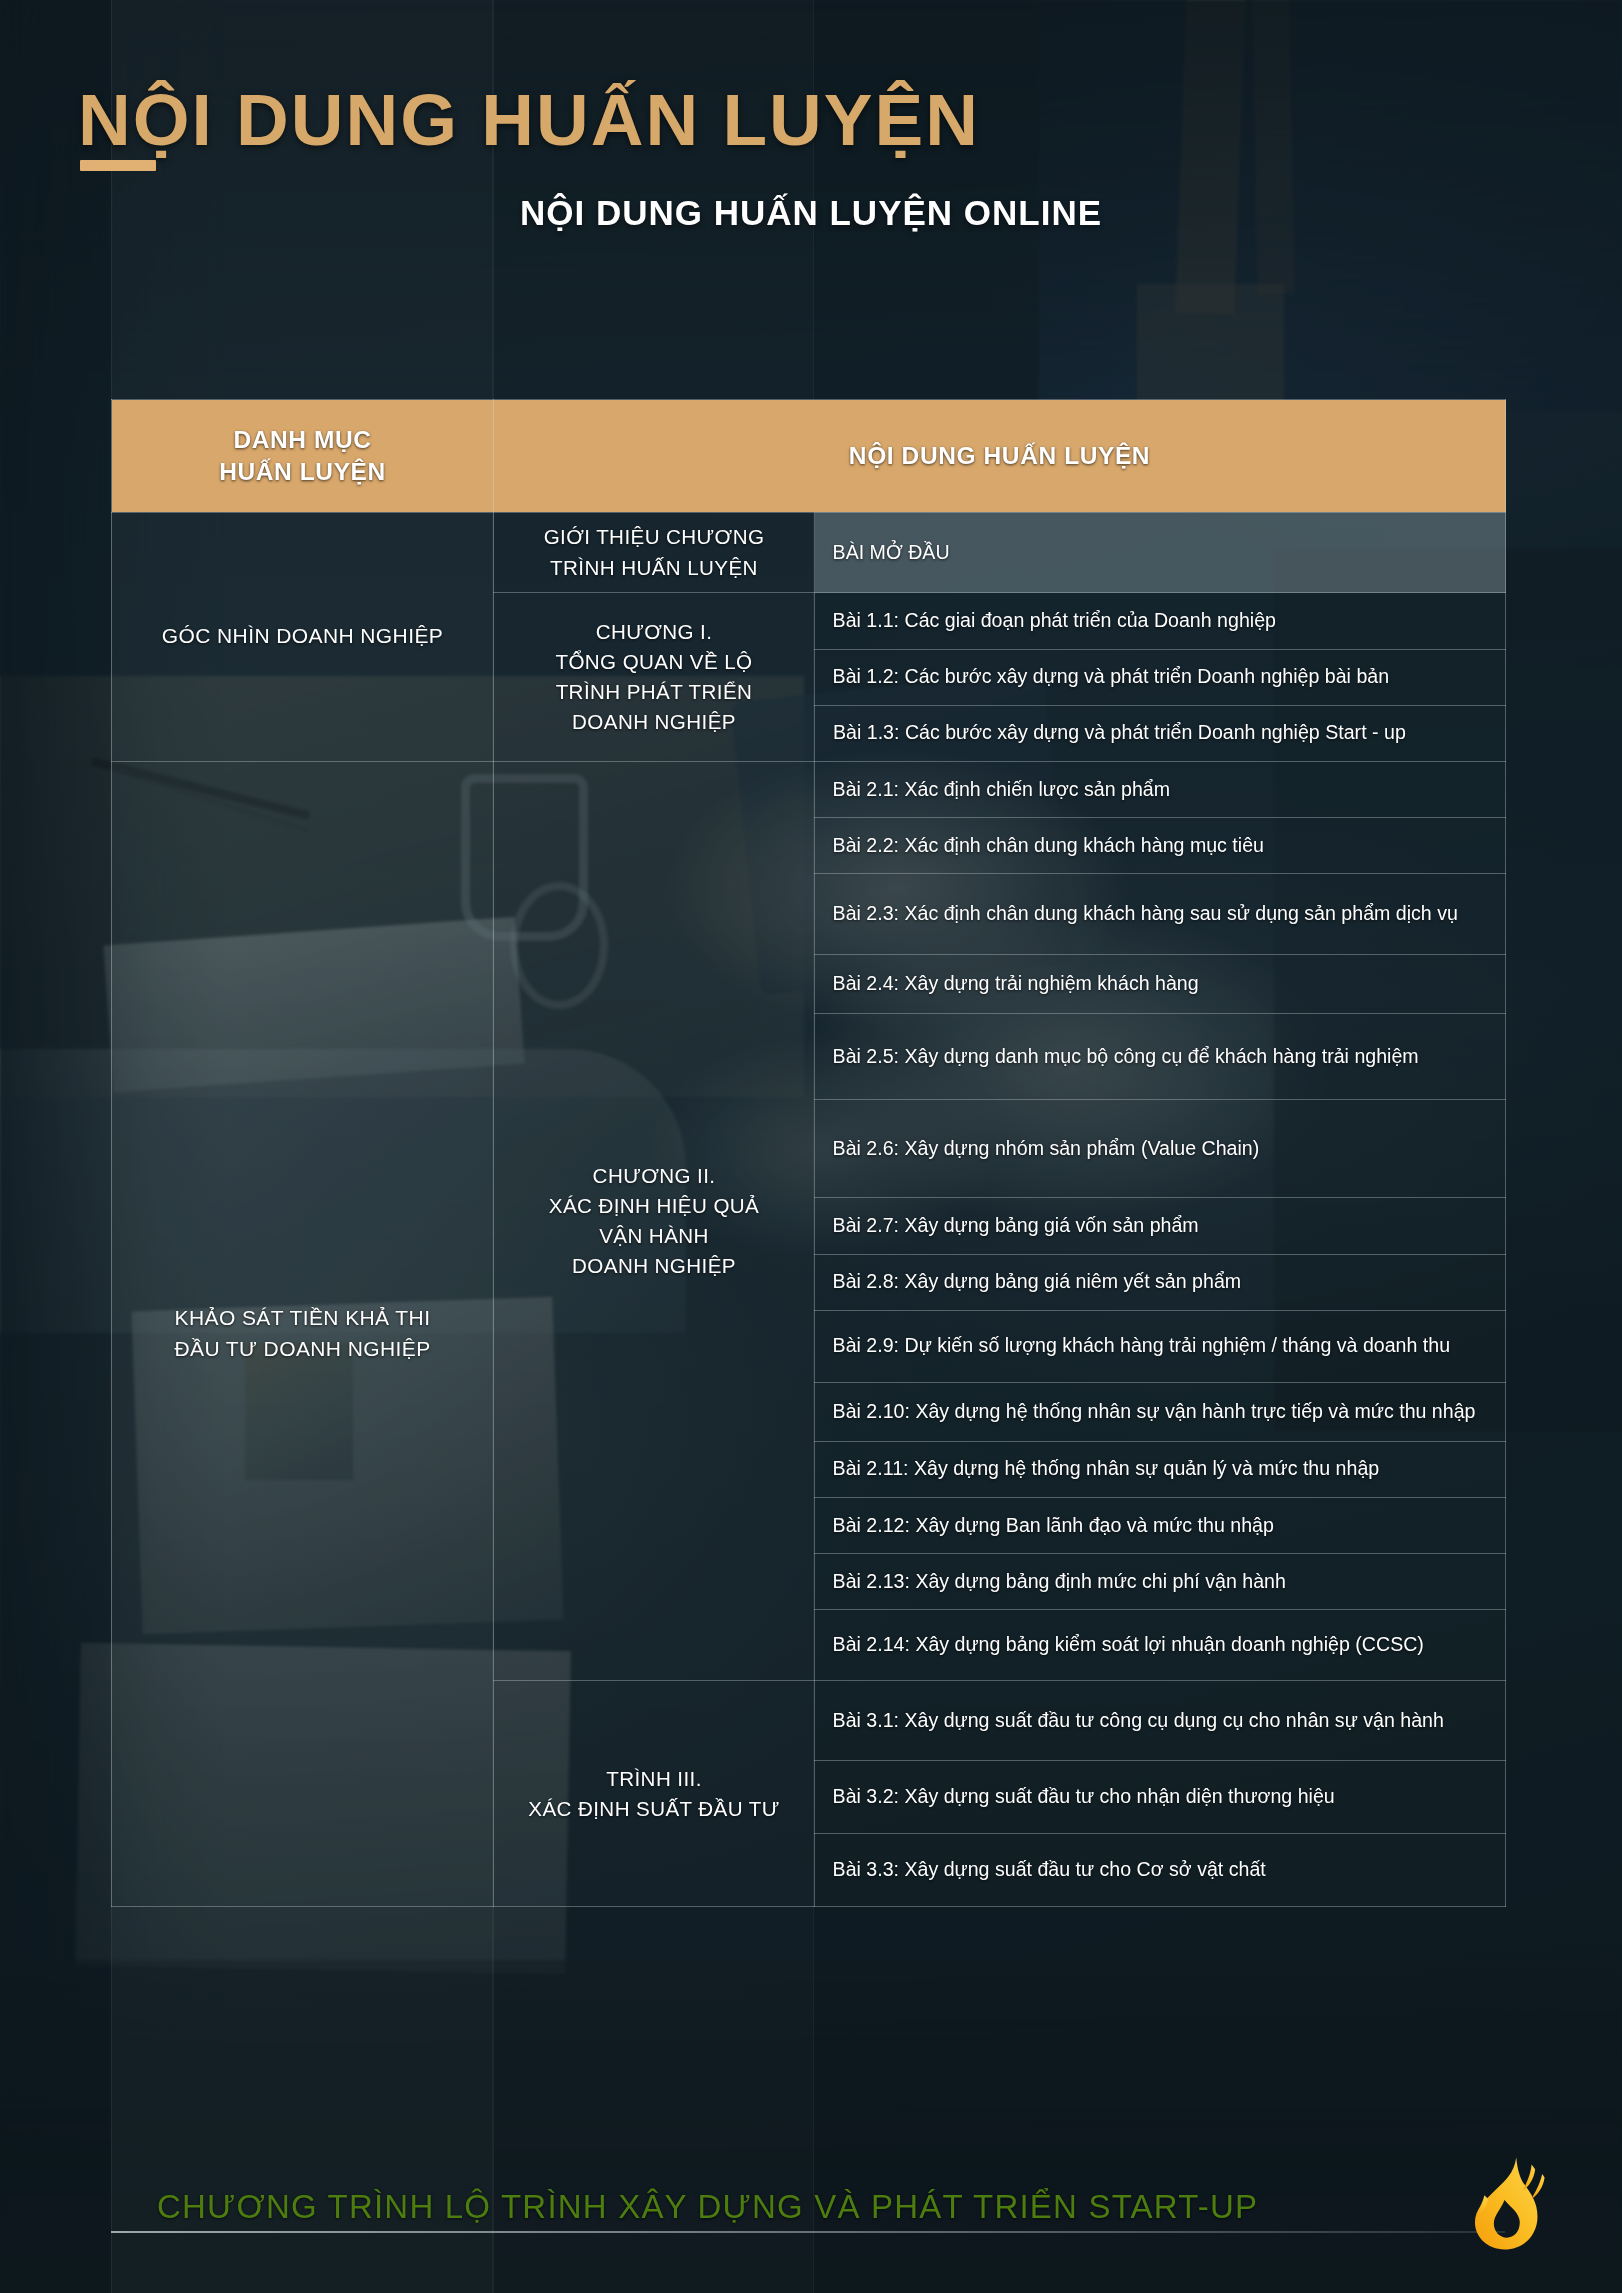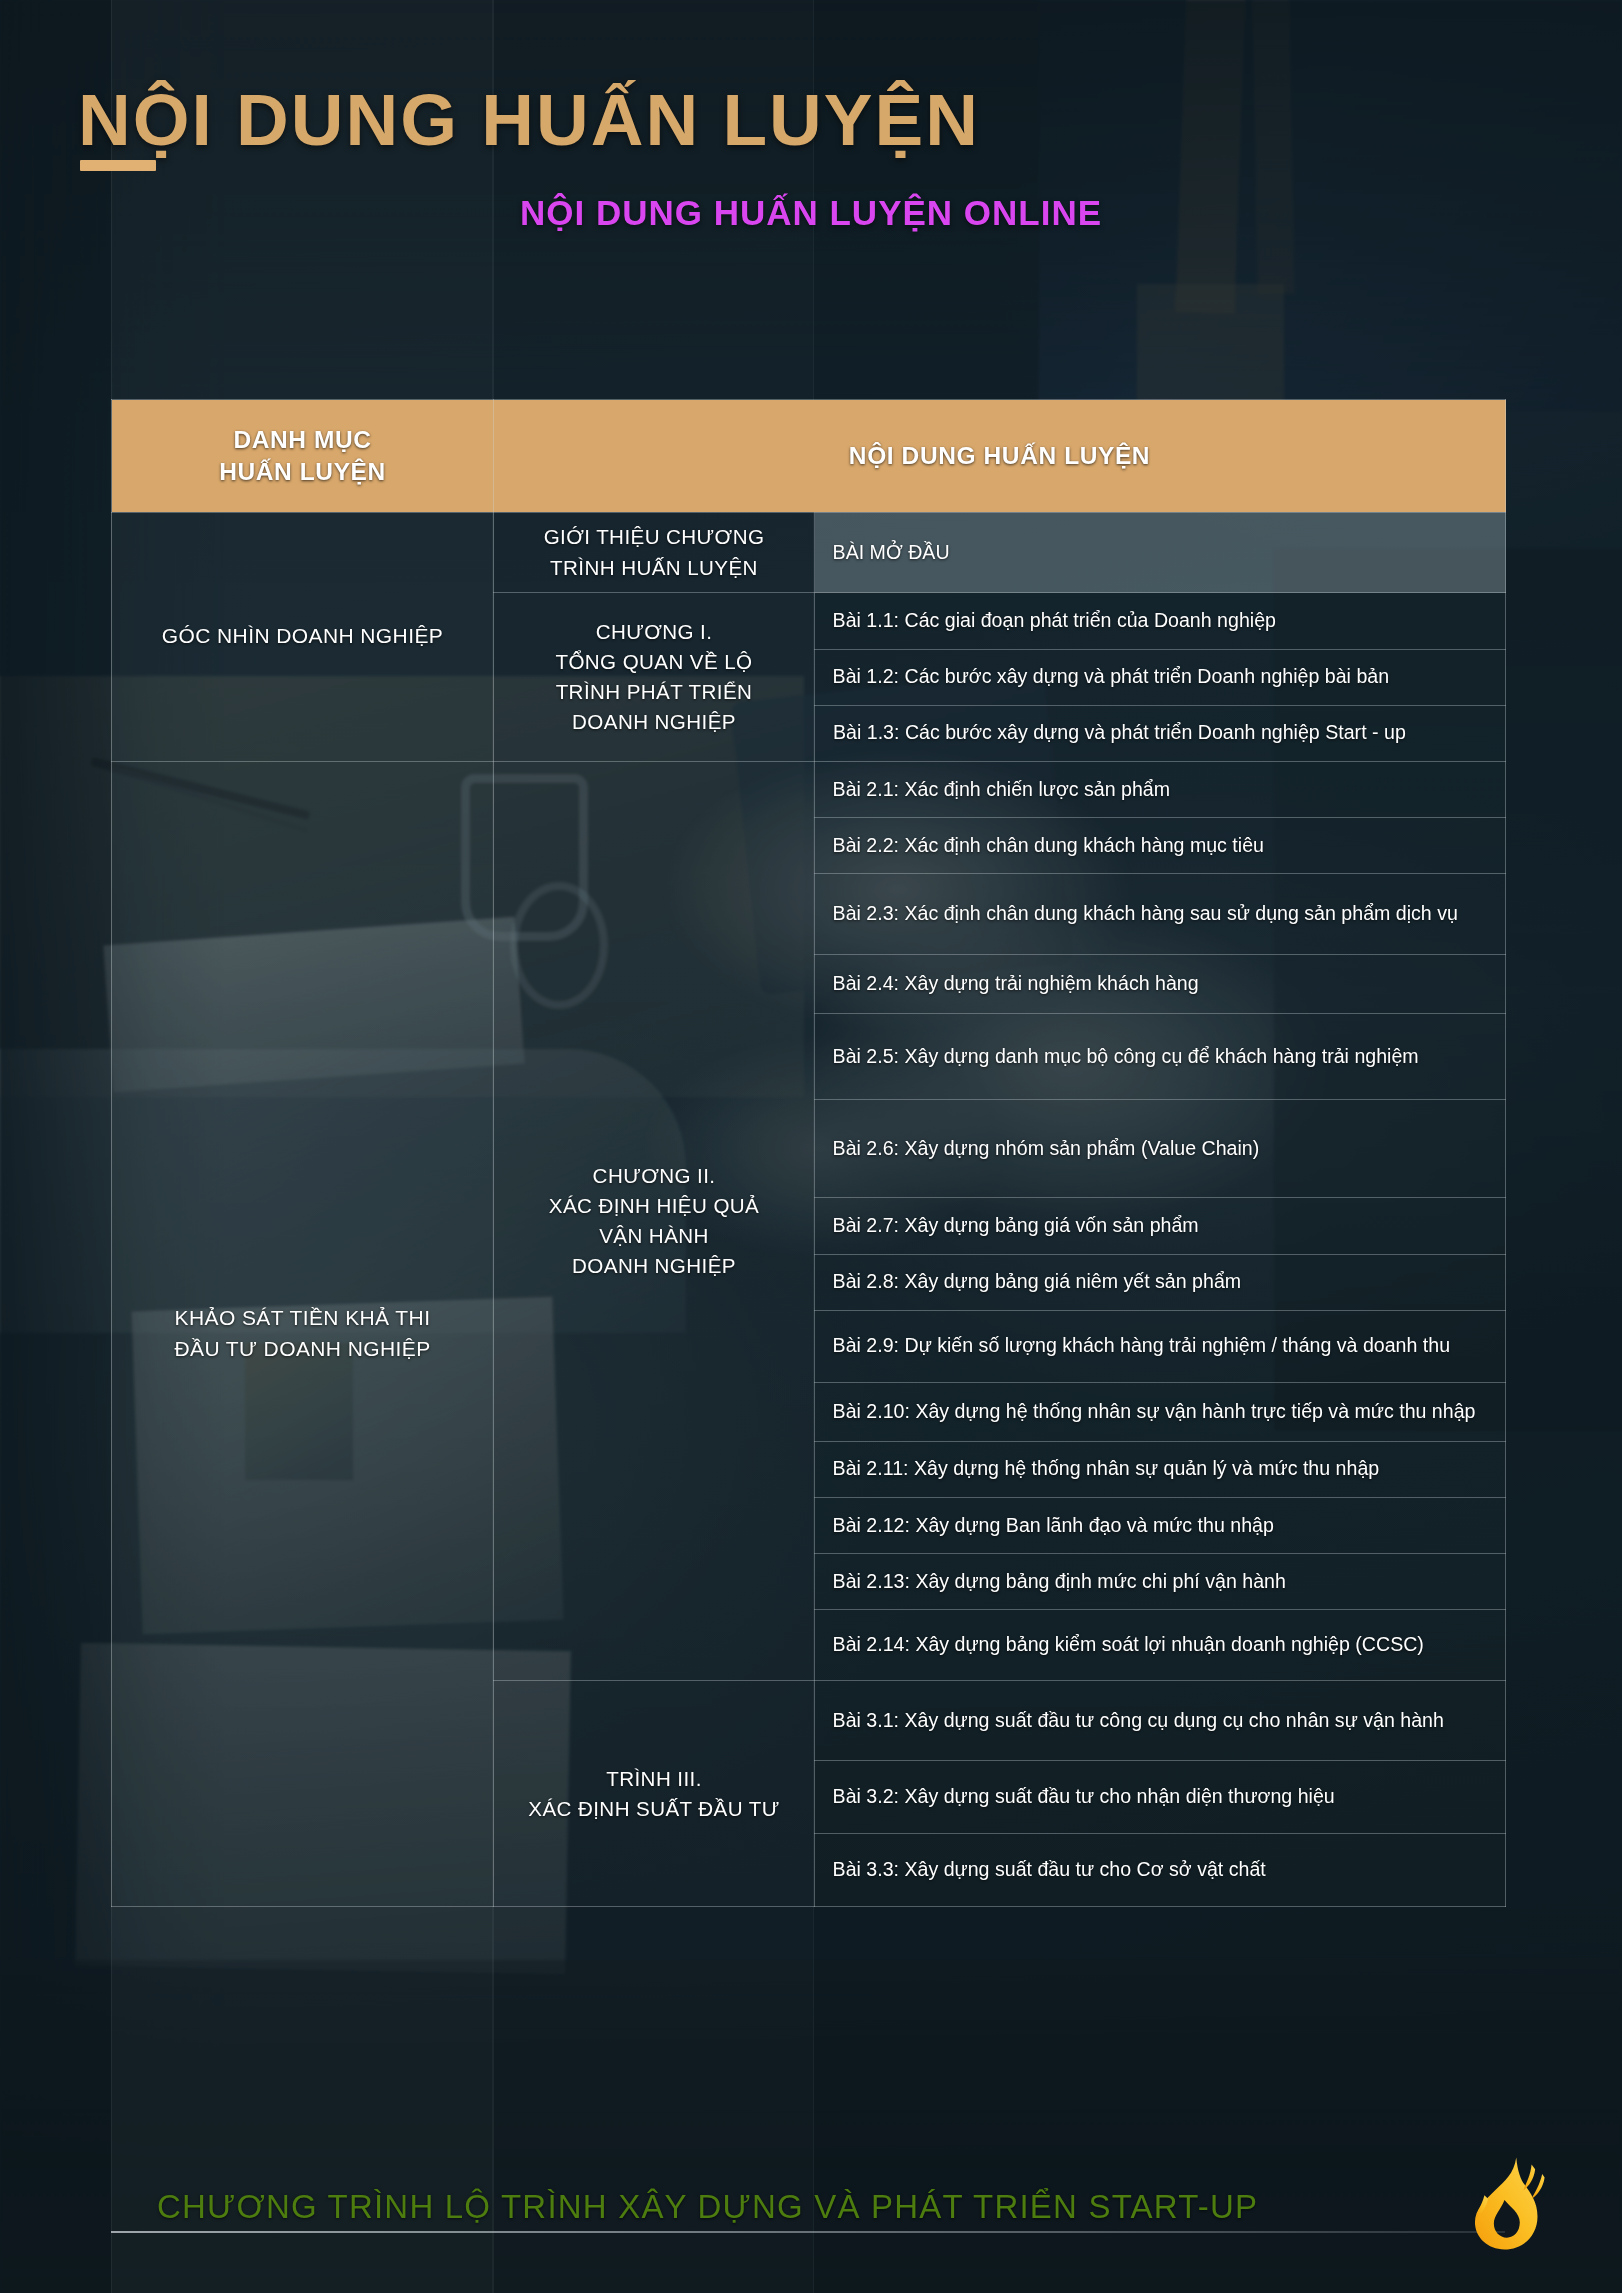--- a/index.html
+++ b/index.html
@@ -174,21 +174,21 @@
     white-space: nowrap;
   }
   .title-rule {
     position: absolute; left: 80px; top: 160px;
     width: 76px; height: 10.8px; background: #e0b173; border-radius: 1px;
   }
   .subtitle {
     position: absolute; left: 0; top: 193px; width: 1622px;
     text-align: center;
     font-size: 35px; font-weight: 700; letter-spacing: 1px;
-    color: #d946ef;
+    color: #ffffff;
     text-shadow: 0 2px 4.9px rgba(0,0,0,0.5);
   }
 
   
   #tbl {
     position: absolute;
     left: 111px; top: 399px;
     width: 1394px;
     border-collapse: collapse;
     table-layout: fixed;

